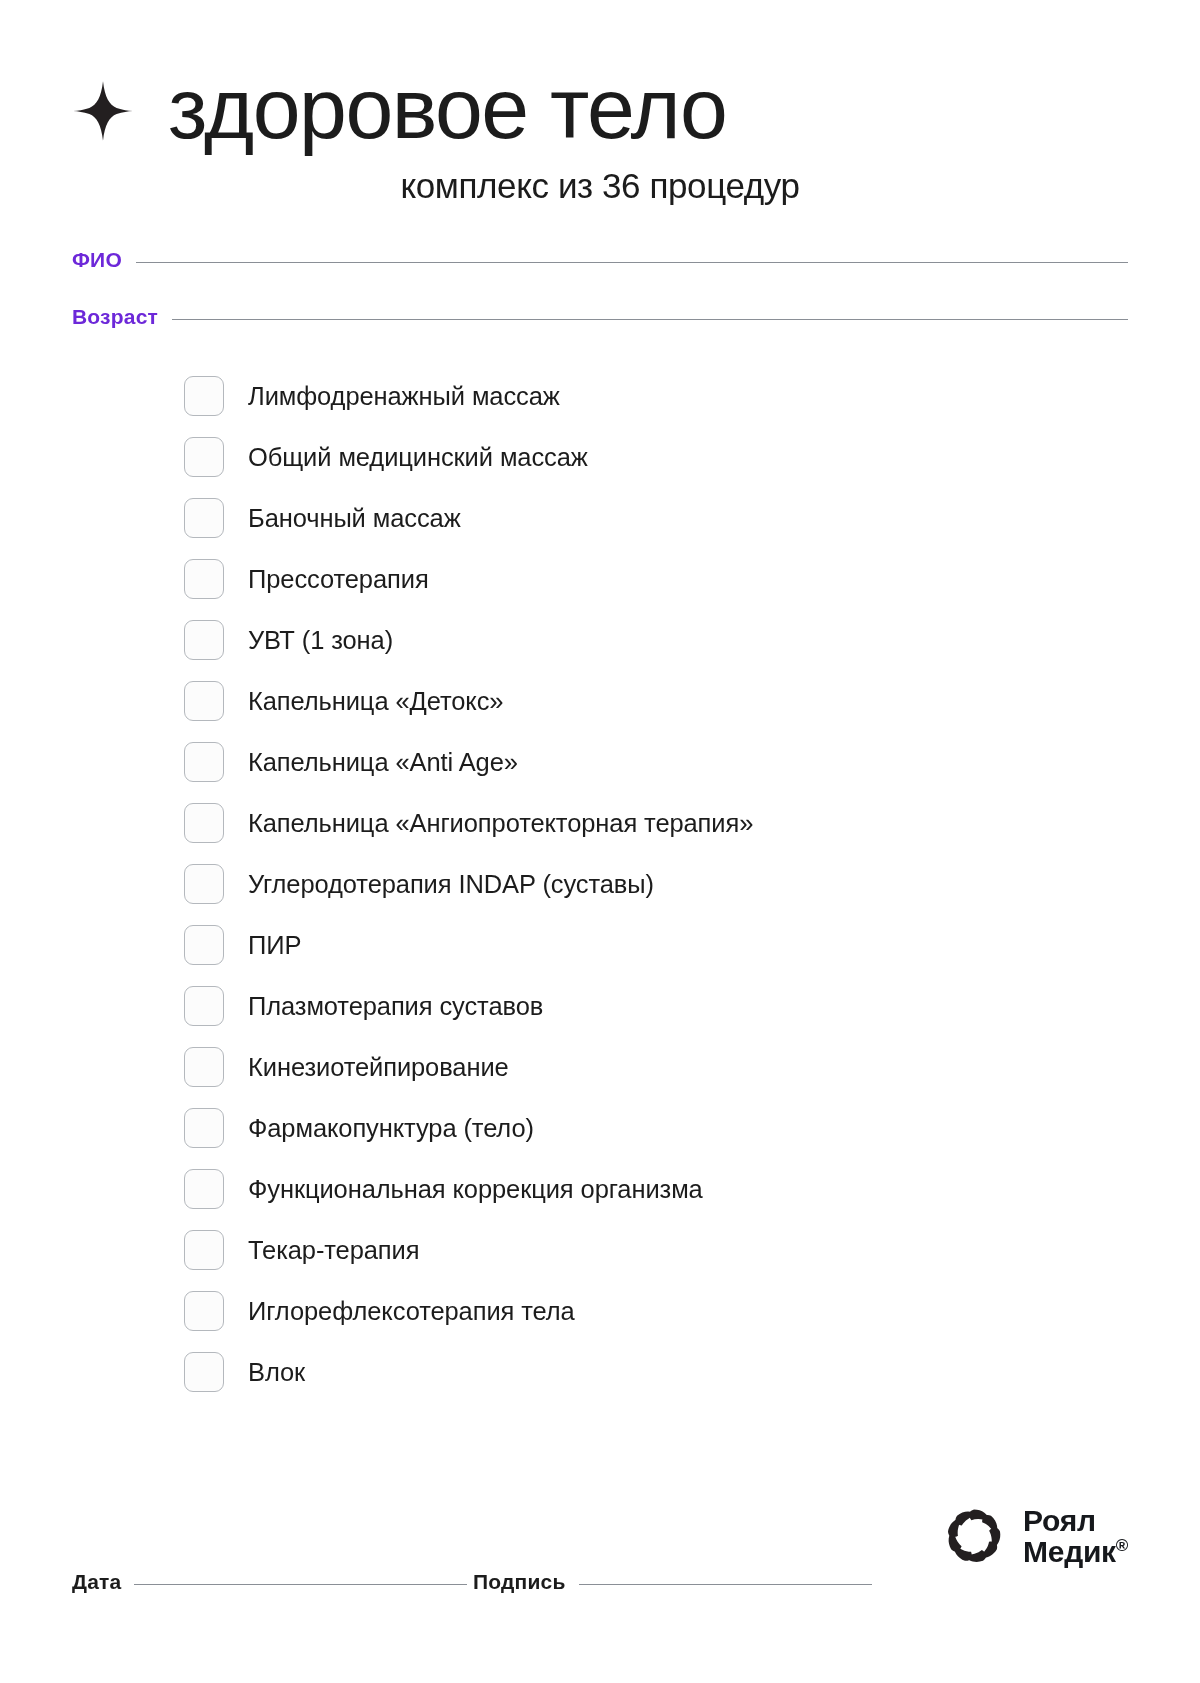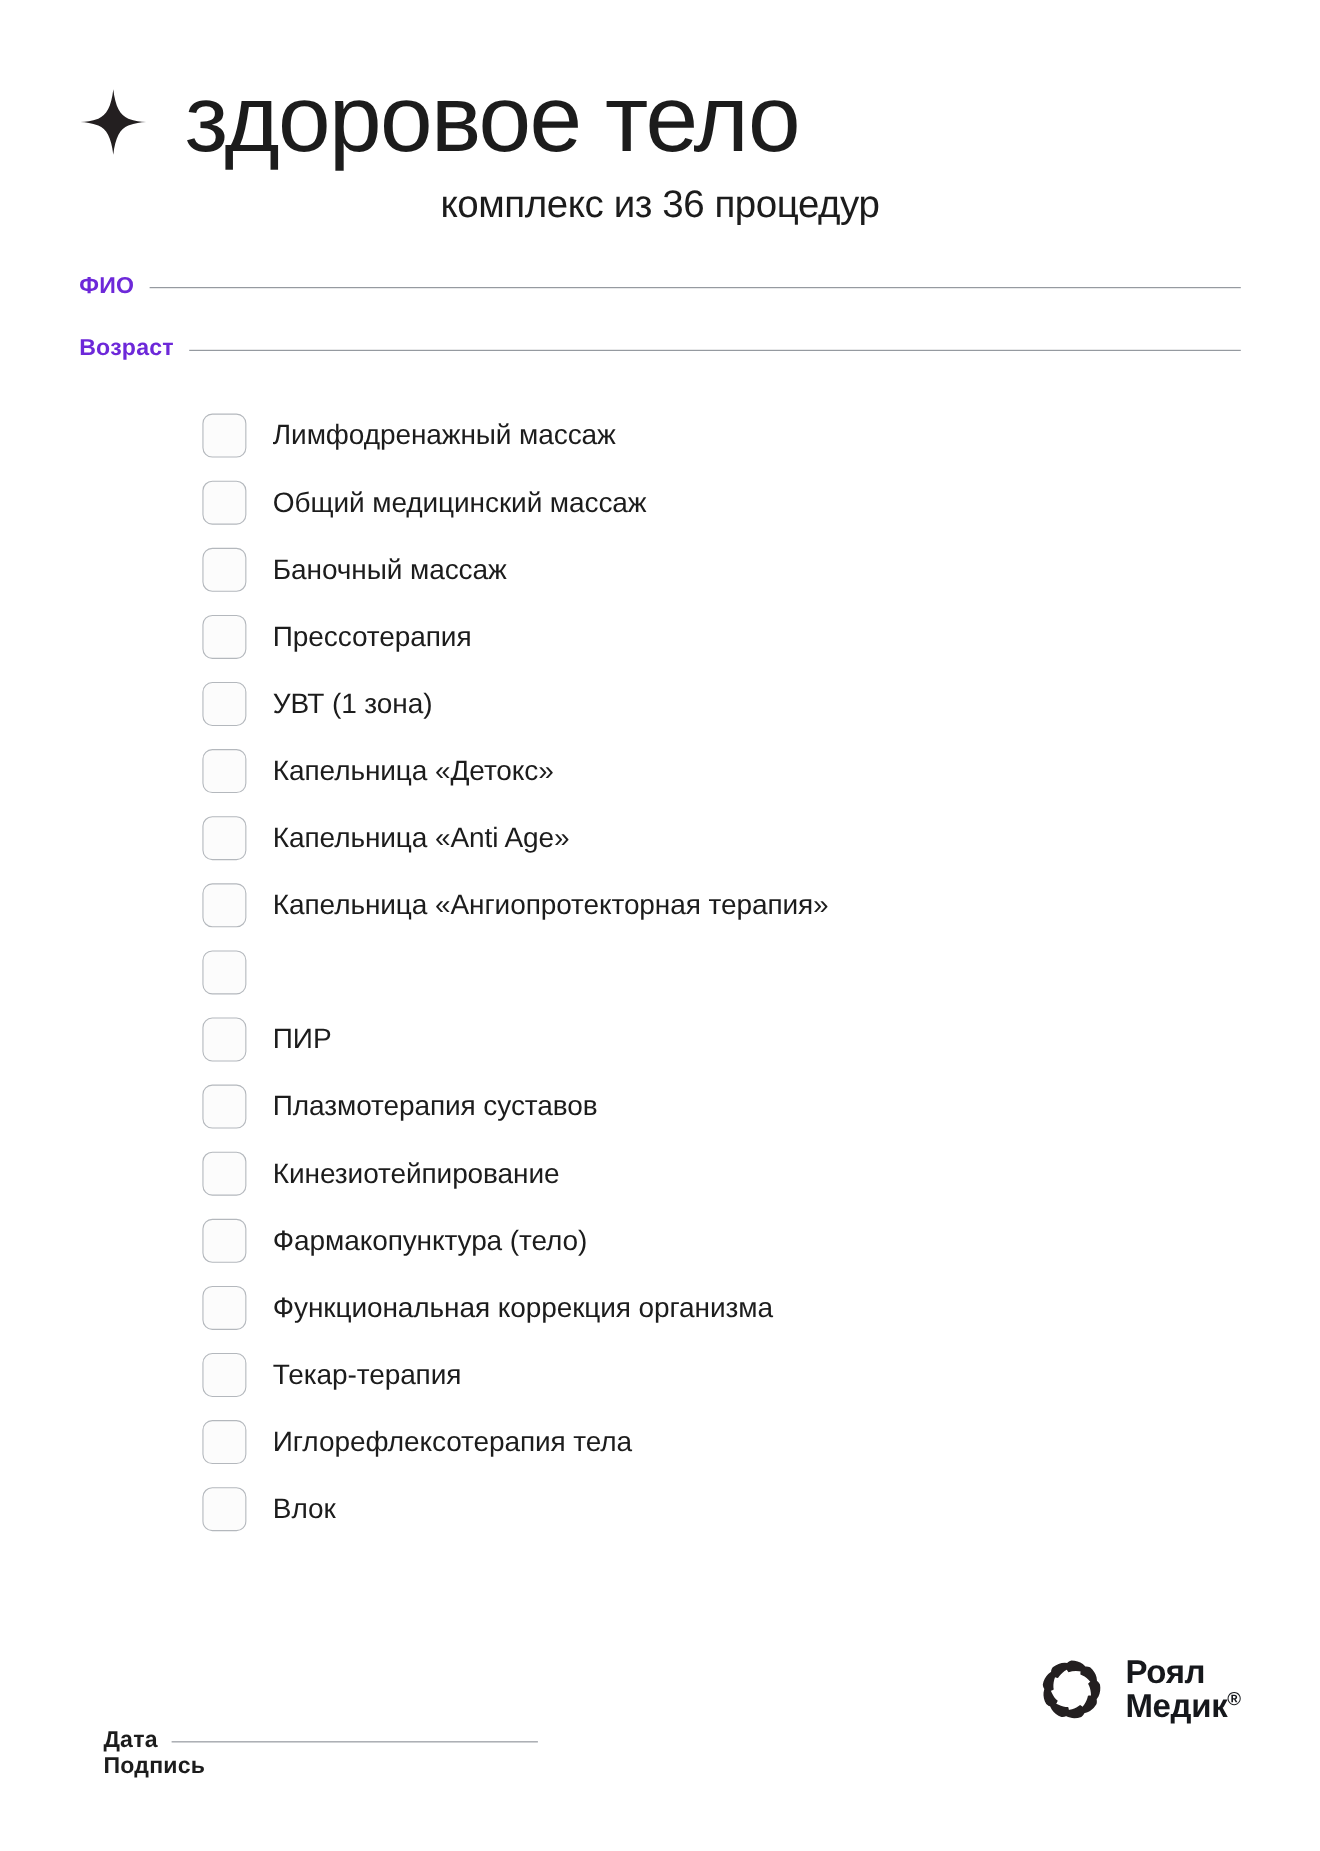--- a/index.html
+++ b/index.html
@@ -147,29 +147,28 @@
     font-weight: 700;
   }
 
   .footer-fields {
     position: absolute;
     left: 72px;
     top: 1570px;
     width: 800px;
     display: flex;
     align-items: baseline;
-    flex-direction: column;
   }
   .footer-field {
     display: flex;
     align-items: baseline;
     gap: 13px;
   }
   .footer-field.date  { width: 395px; }
-  .footer-field.sign  { flex: 1 1 auto; margin-left: 22px; align-items: center; }
+  .footer-field.sign  { flex: 1 1 auto; margin-left: 6px; }
   .footer-label {
     font-size: 21px;
     font-weight: 700;
     letter-spacing: 0.2px;
     color: #1c1c1c;
     white-space: nowrap;
   }
   .footer-line {
     flex: 1 1 auto;
     border-bottom: 1.6px solid #8a8f96;
@@ -244,20 +243,21 @@
       <span class="check-label">Капельница «Anti Age»</span>
     </div>
 
     <div class="check-item">
       <span class="checkbox"></span>
       <span class="check-label">Капельница «Ангиопротекторная терапия»</span>
     </div>
 
     <div class="check-item">
       <span class="checkbox"></span>
+      <span class="check-label">Углеродотерапия INDAP (суставы)</span>
     </div>
 
     <div class="check-item">
       <span class="checkbox"></span>
       <span class="check-label">ПИР</span>
     </div>
 
     <div class="check-item">
       <span class="checkbox"></span>
       <span class="check-label">Плазмотерапия суставов</span>

